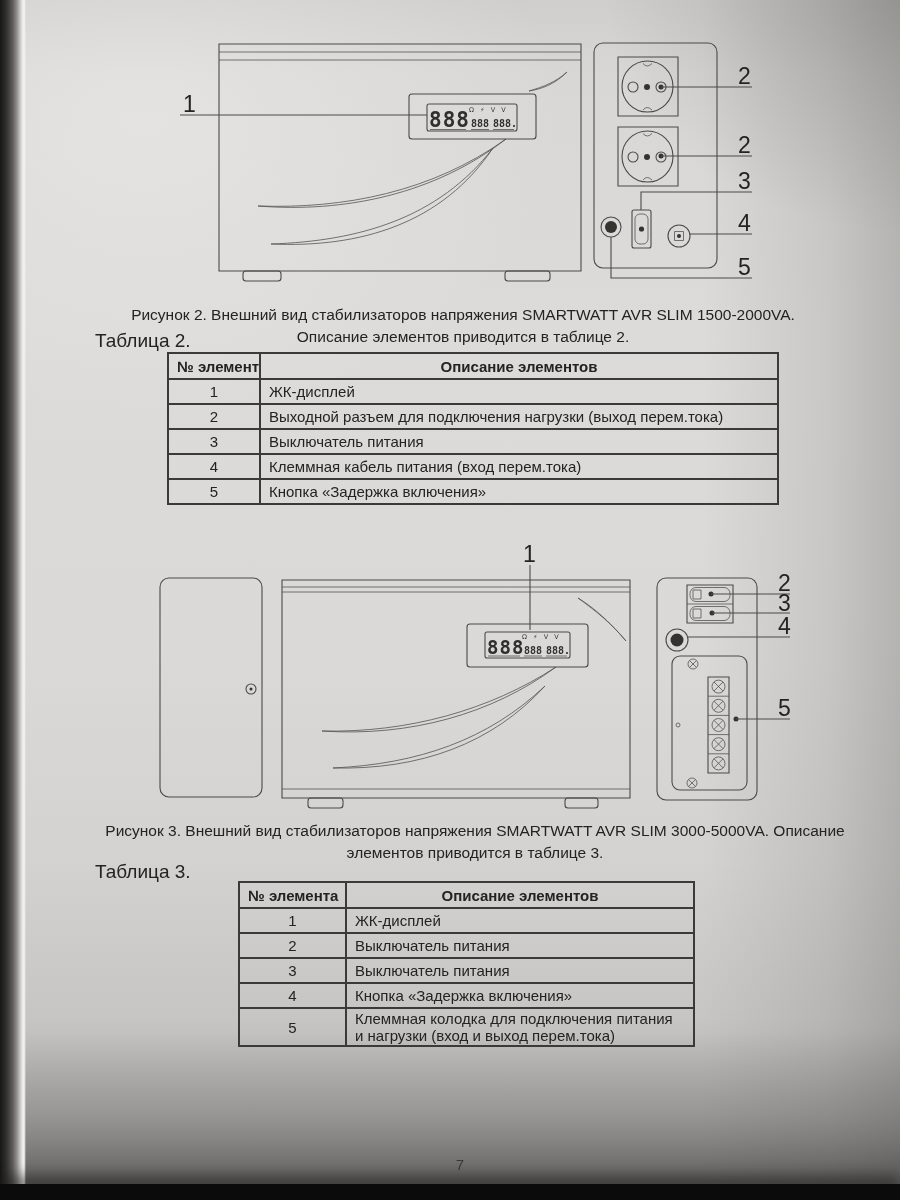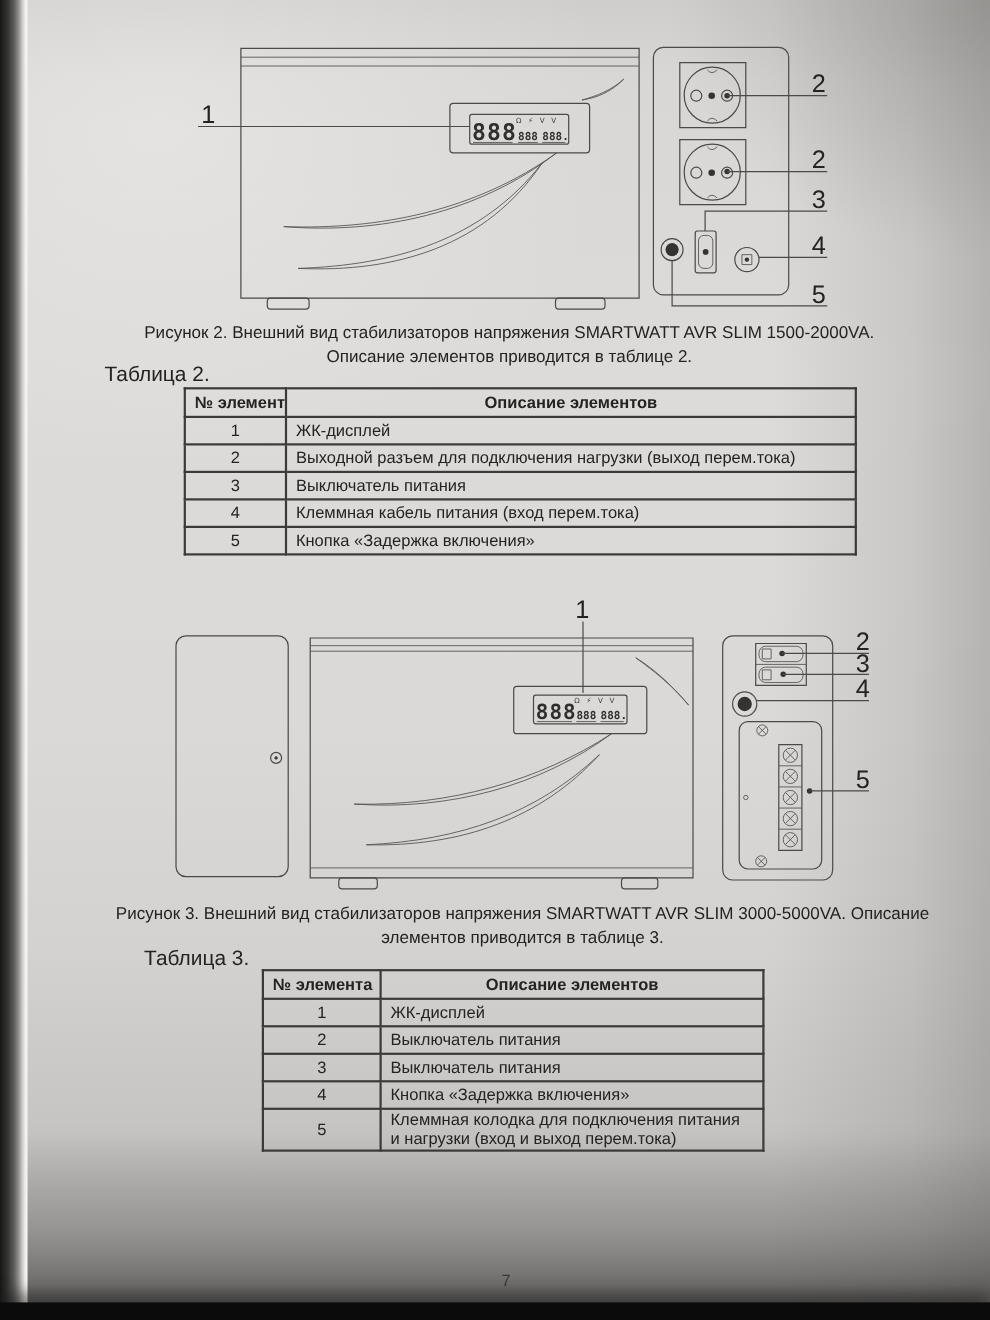--- a/index.html
+++ b/index.html
@@ -239,21 +239,21 @@
         <line class="ln" x1="688" y1="637" x2="790" y2="637"></line>
         <text class="callout" x="778" y="634">4</text>
 
         <circle class="dark" cx="736" cy="719" r="2.5"></circle>
         <line class="ln" x1="736" y1="719" x2="790" y2="719"></line>
         <text class="callout" x="778" y="716">5</text>
       </g>
     </g>
   </svg>
 
-  <div class="caption" style="left:100px;top:292px;width:726px;">
+  <div class="caption" style="left:100px;top:304px;width:726px;">
     <div>Рисунок 2. Внешний вид стабилизаторов напряжения SMARTWATT AVR SLIM 1500-2000VA.</div>
     <div>Описание элементов приводится в таблице 2.</div>
   </div>
 
   <div class="tlabel" style="left:95px;top:330px;">Таблица 2.</div>
 
   <table class="tbl" style="left:167px;top:352px;width:612px;">
     <colgroup>
         <col style="width:92px">
         <col>
@@ -286,21 +286,21 @@
           <td>Кнопка «Задержка включения»</td>
         </tr>
     </tbody>
   </table>
 
   <div class="caption" style="left:85px;top:820px;width:780px;">
     <div>Рисунок 3. Внешний вид стабилизаторов напряжения SMARTWATT AVR SLIM 3000-5000VA. Описание</div>
     <div>элементов приводится в таблице 3.</div>
   </div>
 
-  <div class="tlabel" style="left:95px;top:861px;margin-left:36px;">Таблица 3.</div>
+  <div class="tlabel" style="left:95px;top:861px;">Таблица 3.</div>
 
   <table class="tbl" style="left:238px;top:881px;width:457px;">
     <colgroup>
         <col style="width:107px">
         <col>
       </colgroup>
     <thead>
       <tr>
         <th>№ элемента</th>
         <th>Описание элементов</th>

